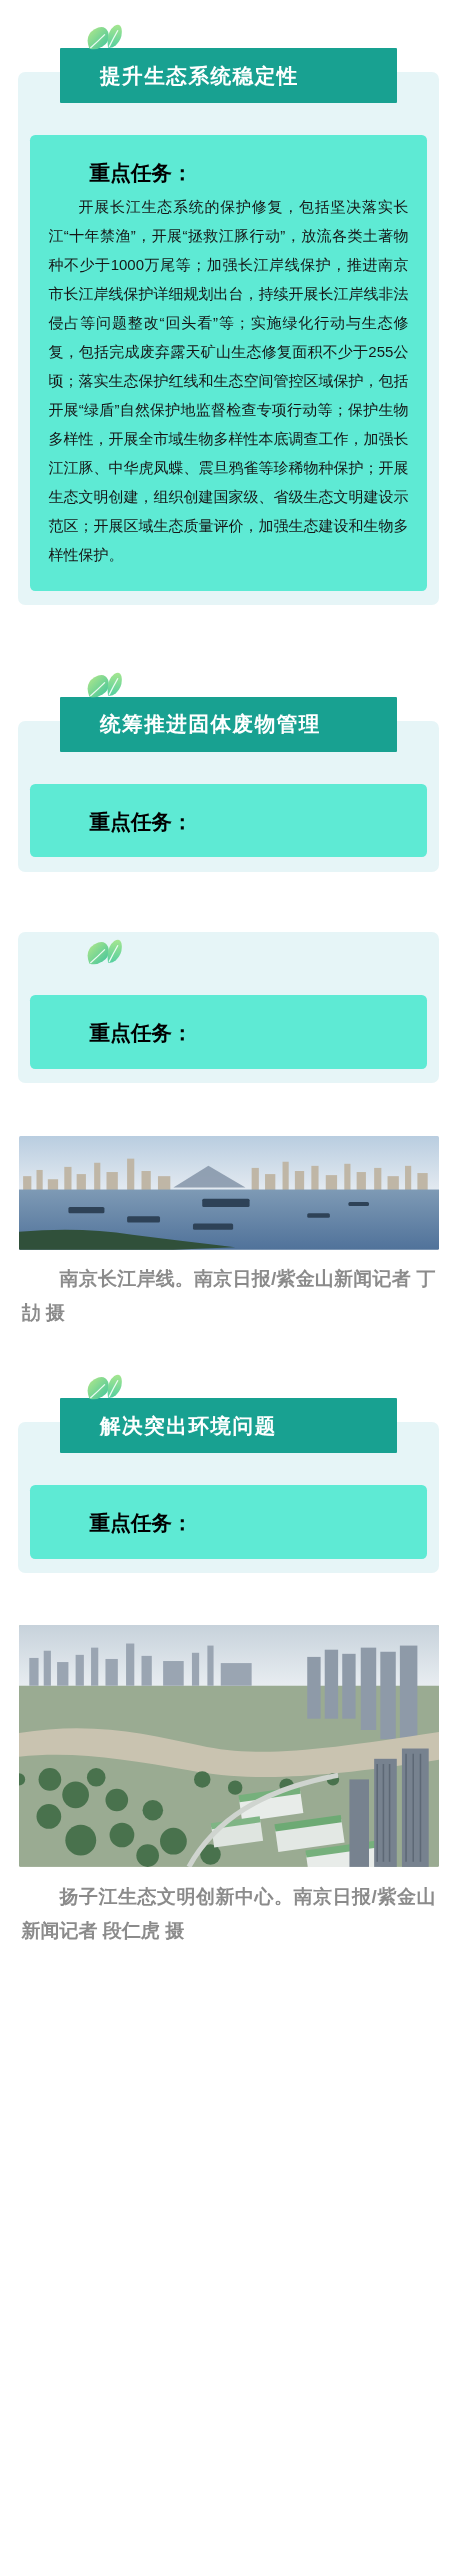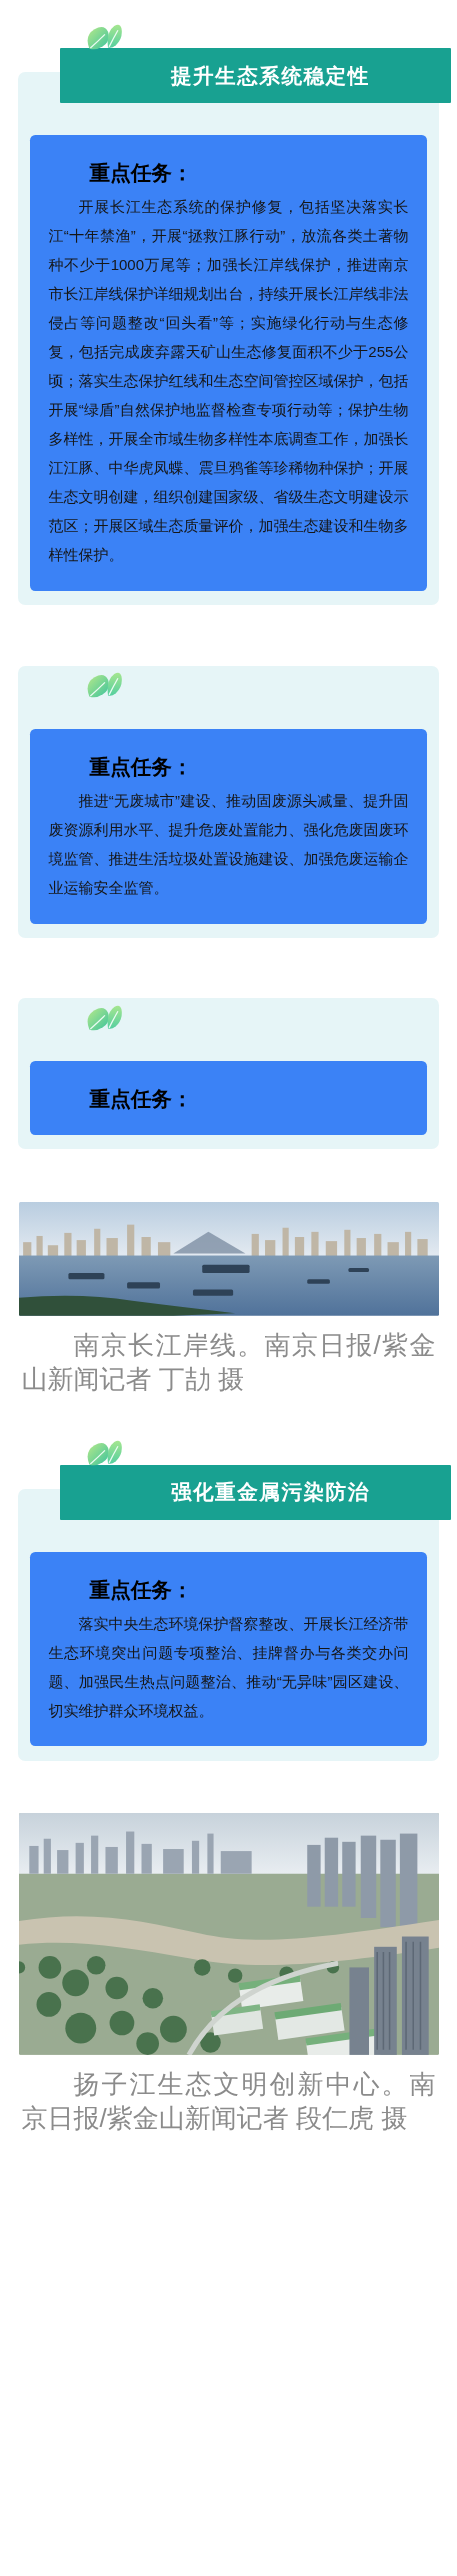--- a/index.html
+++ b/index.html
@@ -20,44 +20,43 @@
     margin-left:81px;
     position:relative;
     z-index:3;
     margin-bottom:-3.6px;
     width:52px;
   }
   .bar{
     position:relative;
     z-index:2;
     margin-left:60px;
-    width:391px;
+    width:337px;
     box-sizing:border-box;
     padding:12.4px 10.3px 12.4px 40px;
     background:#18a191;
     color:#ffffff;
     font-size:20.6px;
     font-weight:bold;
     letter-spacing:1.5px;
     line-height:30px;
     border-radius:1px;
-    text-align:center;
   }
   .bar .bar-line{display:block;}
   .panel{
     position:relative;
     z-index:1;
     margin:-31px 18px 0 18px;
     background:#e6f5f7;
     border-radius:7.2px;
     padding:63px 12.4px 14.4px 12.4px;
     box-sizing:border-box;
   }
   .card{
-    background:#3b82f6;
+    background:#5eead4;
     border-radius:5.2px;
     padding:23px 18px 21.6px 18px;
   }
   .task-label{
     margin:0;
     font-size:20.6px;
     font-weight:bold;
     line-height:29px;
     text-indent:2em;
     color:#000000;
@@ -69,24 +68,25 @@
     text-indent:2em;
     text-align:justify;
     color:#161616;
   }
   .figure{margin:53px 18.5px 0 18.5px;}
   .figure.fig2{margin-top:52px;}
   .figure svg{display:block;width:420px;height:auto;border-radius:1.5px;}
   .caption{
     margin:12.4px 3.1px 0 3.1px;
     color:#8b8b8b;
-    font-size:26px;
+    font-size:19px;
     line-height:34px;
     text-indent:2em;
     text-align:justify;
+    font-weight:bold;
   }
 </style>
 </head>
 <body>
 
 <svg width="0" height="0" style="position:absolute" aria-hidden="true">
   <defs>
     <linearGradient id="leafGrad" x1="0" y1="0" x2="1" y2="1">
       <stop offset="0" stop-color="#b7e98a"></stop>
         <stop offset="1" stop-color="#3cc39d"></stop>
@@ -130,24 +130,26 @@
     </div>
   </div>
 
   <div class="section mt-130">
     <svg class="leaf" viewBox="0 0 100 50">
       <path d="M16,47 Q6,22 26,10 Q45,0 52,15 Q58,32 42,43 Q28,52 16,47 Z" fill="url(#leafGrad)"></path>
       <path d="M18,46 Q32,34 46,20" stroke="#eafbf2" stroke-width="2.5" fill="none"></path>
       <path d="M52,45 Q48,16 64,4 Q75,-3 78,9 Q81,28 67,41 Q58,48 52,45 Z" fill="url(#leafGrad2)"></path>
       <path d="M54,44 Q62,28 71,12" stroke="#eafbf2" stroke-width="2.5" fill="none"></path>
     </svg>
-    <div class="panel">
-      <div class="card">
-        <p class="task-label">重点任务：</p>
-        <p class="task-body">推进“无废城市”建设、推动固废源头减量、提升固废资源利用水平、提升危废处置能力、强化危废固废环境监管、推进生活垃圾处置设施建设、加强危废运输企业运输安全监管。</p>
+    <div class="bar">
+      <span class="bar-line">统筹推进固体废物管理</span>
+    </div>
+    <div class="panel">
+      <div class="card">
+        <p class="task-label">重点任务：</p>
       </div>
     </div>
   </div>
 
   <div class="section mt-130">
     <svg class="leaf" viewBox="0 0 100 50">
       <path d="M16,47 Q6,22 26,10 Q45,0 52,15 Q58,32 42,43 Q28,52 16,47 Z" fill="url(#leafGrad)"></path>
       <path d="M18,46 Q32,34 46,20" stroke="#eafbf2" stroke-width="2.5" fill="none"></path>
       <path d="M52,45 Q48,16 64,4 Q75,-3 78,9 Q81,28 67,41 Q58,48 52,45 Z" fill="url(#leafGrad2)"></path>
       <path d="M54,44 Q62,28 71,12" stroke="#eafbf2" stroke-width="2.5" fill="none"></path>
@@ -202,26 +204,25 @@
   </figure>
 
   <div class="section mt-85">
     <svg class="leaf" viewBox="0 0 100 50">
       <path d="M16,47 Q6,22 26,10 Q45,0 52,15 Q58,32 42,43 Q28,52 16,47 Z" fill="url(#leafGrad)"></path>
       <path d="M18,46 Q32,34 46,20" stroke="#eafbf2" stroke-width="2.5" fill="none"></path>
       <path d="M52,45 Q48,16 64,4 Q75,-3 78,9 Q81,28 67,41 Q58,48 52,45 Z" fill="url(#leafGrad2)"></path>
       <path d="M54,44 Q62,28 71,12" stroke="#eafbf2" stroke-width="2.5" fill="none"></path>
     </svg>
     <div class="bar">
-      <span class="bar-line">强化重金属污染防治</span>
-    </div>
-    <div class="panel">
-      <div class="card">
-        <p class="task-label">重点任务：</p>
-        <p class="task-body">落实中央生态环境保护督察整改、开展长江经济带生态环境突出问题专项整治、挂牌督办与各类交办问题、加强民生热点问题整治、推动“无异味”园区建设、切实维护群众环境权益。</p>
+      <span class="bar-line">解决突出环境问题</span>
+    </div>
+    <div class="panel">
+      <div class="card">
+        <p class="task-label">重点任务：</p>
       </div>
     </div>
   </div>
 
   <figure class="figure fig2" style="margin-left:18.5px;margin-right:18.5px;">
     <svg viewBox="0 0 816 470">
       <rect x="0" y="0" width="816" height="470" fill="#9aab92"></rect>
       <rect x="0" y="0" width="816" height="118" fill="url(#sky2)"></rect>
       <g fill="#9aa5b2">
         <rect x="20" y="64" width="18" height="54"></rect>

